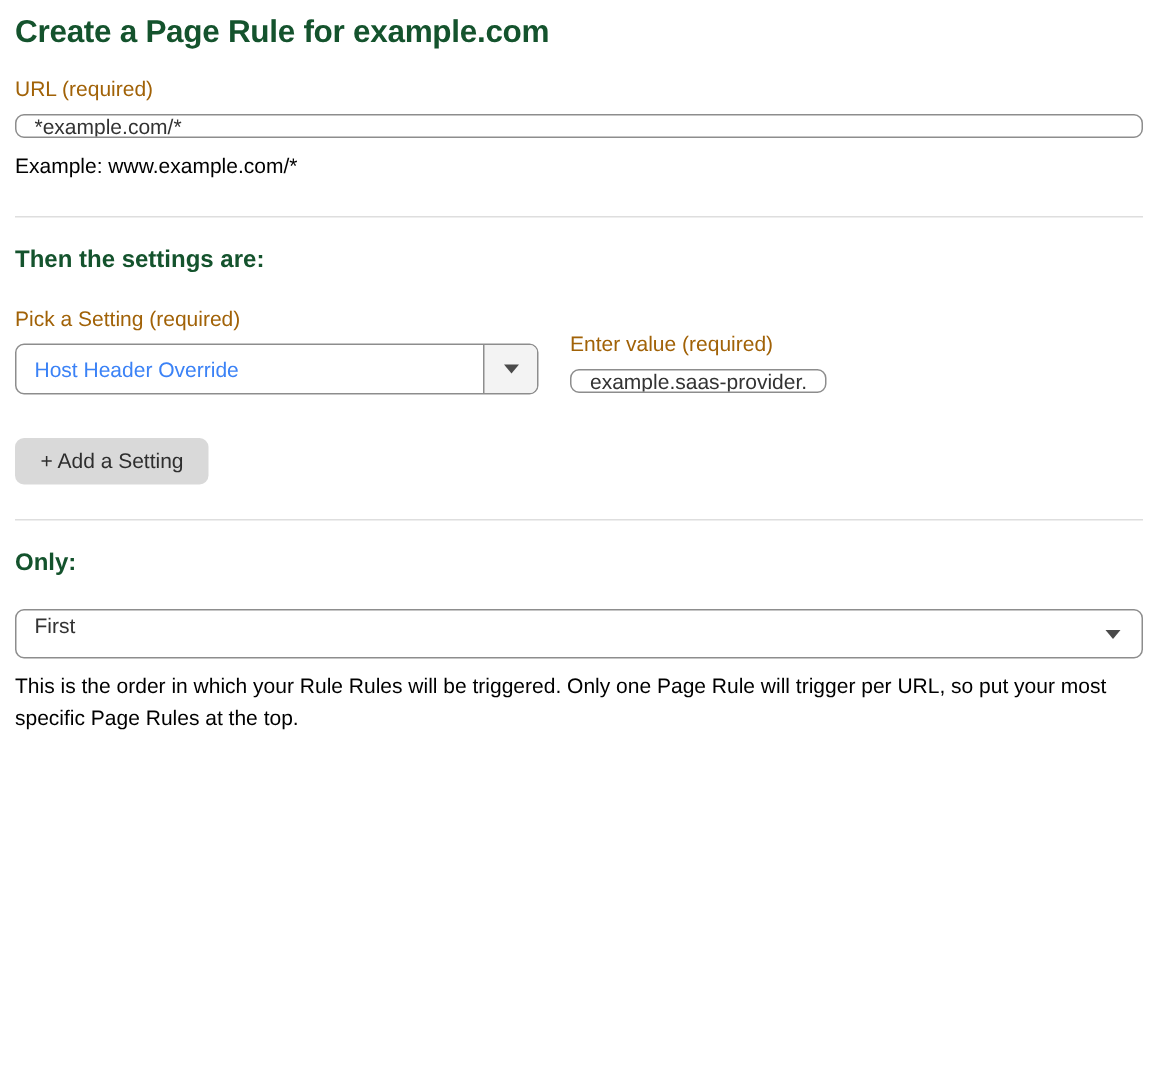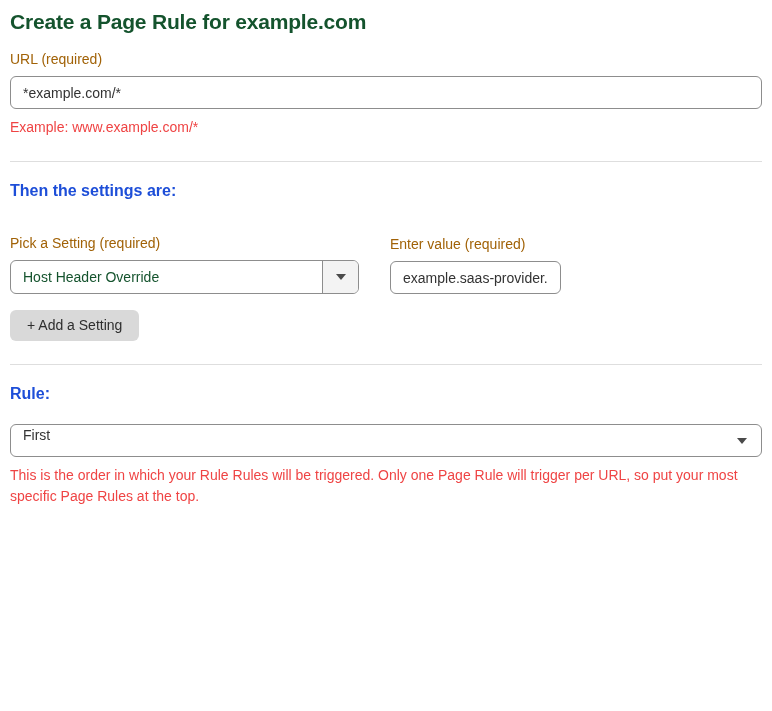--- a/index.html
+++ b/index.html
@@ -47,72 +47,72 @@
   }
   .field-label {
     display: block;
     font-size: 14px;
     color: #a16207;
     margin: 0 0 9px 0;
   }
   .text-input {
     display: block;
     width: 100%;
-    height: 33px;
+    height: 16px;
     border: 1px solid #8d8d8d;
     border-radius: 6px;
     padding: 0 12px;
     font-size: 14px;
     font-family: "Liberation Sans", sans-serif;
     color: #333333;
     background: #ffffff;
     outline: none;
   }
   .helper-text {
     font-size: 14px;
-    color: #ef4444;
+    color: #000000;
     margin: 8px 0 0 0;
     line-height: 1.5;
   }
   .divider {
     border: none;
     border-top: 1px solid #dedede;
     margin: 23px 0 20px 0;
   }
   .section-heading {
     font-size: 16px;
     font-weight: 700;
-    color: #1d4ed8;
+    color: #14532d;
     margin: 0 0 21px 0;
   }
   .settings-row {
     display: flex;
-    gap: 31px;
-    align-items: flex-end;
+    gap: 21px;
+    align-items: center;
     margin-top: 20px;
   }
   .settings-col-left { width: 349px; }
   .settings-col-right { width: 171px; margin-top: 15px; }
   .custom-select {
     display: flex;
     align-items: stretch;
     height: 34px;
     border: 1px solid #8d8d8d;
     border-radius: 6px;
     background: #ffffff;
     overflow: hidden;
     cursor: pointer;
   }
   .custom-select-value {
     flex: 1;
     display: flex;
     align-items: center;
     padding: 0 12px;
     font-size: 14px;
-    color: #14532d;
+    color: #3b82f6;
     white-space: nowrap;
     overflow: hidden;
   }
   .custom-select-arrowbox {
     width: 36px;
     background: #f3f3f3;
     border-left: 1px solid #8d8d8d;
     display: flex;
     align-items: center;
     justify-content: center;
@@ -131,21 +131,21 @@
     font-family: "Liberation Sans", sans-serif;
     font-size: 14px;
     padding: 8px 17px;
     cursor: pointer;
     line-height: 1.1;
   }
   .btn-grey {
     background: #d9d9d9;
     color: #2e2e2e;
   }
-  .add-setting-wrap { margin-top: 16px; }
+  .add-setting-wrap { margin-top: 29px; }
   .order-select {
     position: relative;
     width: 100%;
     height: 33px;
     border: 1px solid #8d8d8d;
     border-radius: 6px;
     background: #ffffff;
     display: flex;
     align-items: center;
     padding: 0 30px 12px 12px;
@@ -191,21 +191,21 @@
       <input class="text-input" type="text" value="example.saas-provider.com" style="">
     </div>
   </div>
 
   <div class="add-setting-wrap">
     <button class="btn btn-grey">+ Add a Setting</button>
   </div>
 
   <hr class="divider">
 
-  <h2 class="section-heading">Rule:</h2>
+  <h2 class="section-heading">Only:</h2>
 
   <div class="order-select">
     <span>First</span>
     <span class="caret-down"></span>
   </div>
   <p class="helper-text">This is the order in which your Rule Rules will be triggered. Only one Page Rule will trigger per URL, so put your most specific Page Rules at the top.</p>
 
 </div>
 
 </body></html>

